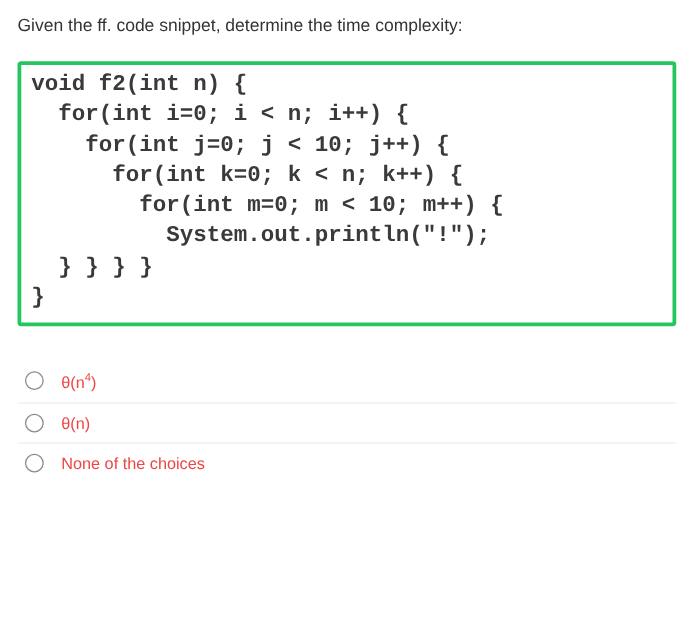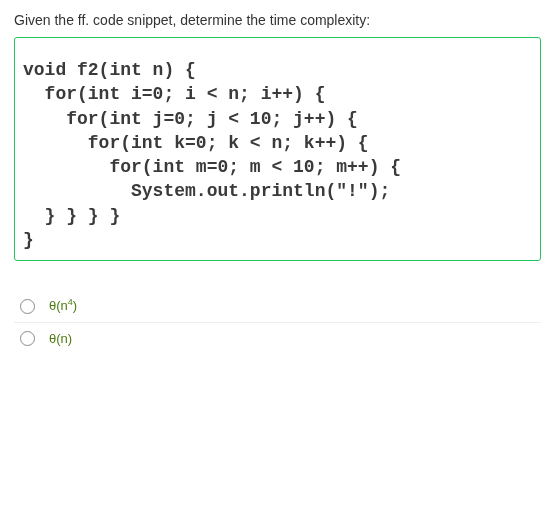--- a/index.html
+++ b/index.html
@@ -8,42 +8,42 @@
     font-family: Arial, Helvetica, sans-serif;
     background: #fff;
     color: #333;
     width: 555px;
     box-sizing: border-box;
   }
   .question {
     font-size: 14px;
     line-height: 1.5;
     color: #333;
-    margin-bottom: 6px;
+    margin-bottom: 18px;
   }
   .code-box {
-    border: 1px solid #22c55e;
+    border: 3px solid #22c55e;
     border-radius: 3px;
-    padding: 20px 8px 8px 8px;
+    padding: 4px 8px 8px 8px;
     margin-bottom: 28px;
     font-family: "Courier New", Courier, monospace;
     font-size: 18px;
     font-weight: bold;
     color: #3a3a3a;
     line-height: 1.35;
   }
   .code-box .line { white-space: pre; display: block; }
   .options { margin-top: 6px; }
   .opt {
     display: flex;
-    align-items: flex-end;
+    align-items: flex-start;
     padding: 8px 0 8px 6px;
     border-bottom: 1px solid #eee;
     font-size: 13px;
-    color: #4d7c0f;
+    color: #ef4444;
   }
   .opt:last-child { border-bottom: none; }
   .radio {
     width: 13px;
     height: 13px;
     border: 1.5px solid #8a8a8a;
     border-radius: 50%;
     margin-right: 14px;
     flex-shrink: 0;
   }
@@ -67,13 +67,17 @@
 
 <div class="options">
   <div class="opt">
     <span class="radio"></span>
     <span>θ(n<span class="sup">4</span>)</span>
   </div>
   <div class="opt">
     <span class="radio"></span>
     <span>θ(n)</span>
   </div>
+  <div class="opt">
+    <span class="radio"></span>
+    <span>None of the choices</span>
+  </div>
 </div>
 
 </body></html>

